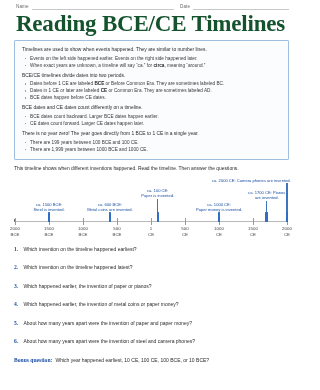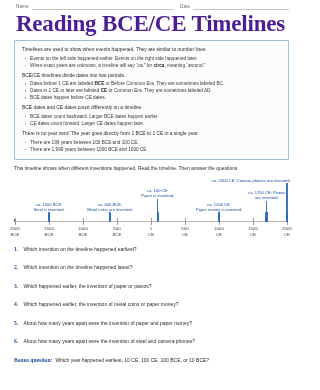--- a/index.html
+++ b/index.html
@@ -44,21 +44,21 @@
     flex: 1 1 auto;
     height: 5px;
   }
   .nd-name { flex: 1.45 1 0; display: flex; align-items: flex-end; gap: 3px; }
   .nd-date { flex: 1 1 0; display: flex; align-items: flex-end; gap: 3px; }
 
   
   .title {
     font-family: "Liberation Serif", serif;
     font-weight: bold;
-    color: #4c1d95;
+    color: #14532d;
     font-size: 23px;
     line-height: 1;
     text-align: center;
     margin: 2px 0 5px 0;
     letter-spacing: -0.2px;
   }
 
   
   .infobox {
     margin: 0 12px 0 14px;

